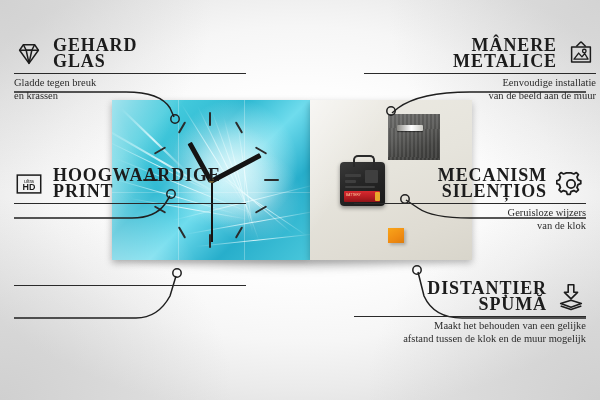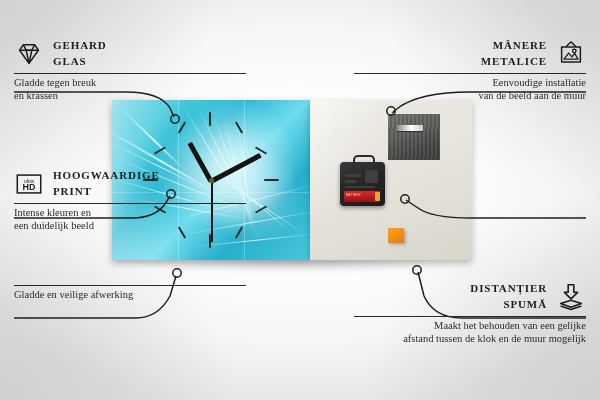--- a/index.html
+++ b/index.html
@@ -103,36 +103,36 @@
     background:radial-gradient(ellipse at 50% 0%, rgba(90,90,90,.30) 0%, rgba(120,120,120,0) 72%);
     filter:blur(2px);
   }
 
   
   .feature{position:absolute;width:232px;}
   .f-head{display:flex;align-items:center;gap:9px;}
   .f-head.right{flex-direction:row-reverse;}
   .f-title{
     font-family:"Liberation Serif",serif;font-weight:700;
-    font-size:11px;line-height:15.5px;letter-spacing:.9px;color:#1c1c1c;
+    font-size:18px;line-height:15.5px;letter-spacing:.9px;color:#1c1c1c;
     text-transform:uppercase;white-space:pre-line;
   }
   .f-icon{width:30px;height:30px;flex:0 0 30px;display:block;}
   .f-rule{height:1.2px;background:#2a2a2a;margin-top:4px;}
   .f-desc{
     font-family:"Liberation Serif",serif;font-size:10.5px;line-height:12.6px;
     color:#2b2b2b;margin-top:3px;white-space:pre-line;
   }
   .align-right{text-align:right;}
   .align-left{text-align:left;}
 
   #f-gehard{left:14px;top:38px;}
   #f-print{left:14px;top:168px;}
   #f-randen{left:14px;top:281px;}
-  #f-manere{left:354px;top:38px;width:232px;}
+  #f-manere{left:364px;top:38px;width:232px;}
   #f-mecanism{left:354px;top:168px;width:232px;}
   #f-distantier{left:354px;top:281px;width:232px;}
 </style>
 </head>
 <body>
 
 <div id="stage">
   <div class="corner-shade cs-tl"></div>
   <div class="corner-shade cs-tr"></div>
   <div class="corner-shade cs-bl"></div>
@@ -251,47 +251,59 @@
         <svg viewBox="0 0 32 32" width="30" height="30">
           <rect x="3.5" y="6.5" width="25" height="19" fill="none" stroke="#1c1c1c" stroke-width="1.6"></rect>
           <text x="16" y="14.6" text-anchor="middle" font-family="Liberation Sans, sans-serif" font-size="5.4" fill="#1c1c1c">ultra</text>
           <text x="16" y="22.6" text-anchor="middle" font-family="Liberation Sans, sans-serif" font-size="9.5" font-weight="bold" fill="#1c1c1c">HD</text>
         </svg>
       </span>
       <span class="f-title align-left">HOOGWAARDIGE
 PRINT</span>
     </div>
     <div class="f-rule"></div>
-    <div class="f-desc align-left">Intense kleuren en
-een duidelijk beeld</div>
   </div>
 
   <div class="feature" id="f-randen">
     <div class="f-rule"></div>
-    <div class="f-desc align-left">Gladde en veilige afwerking</div>
   </div>
 
   <div class="feature" id="f-manere">
     <div class="f-head right">
       <span class="f-icon">
         <svg viewBox="0 0 32 32" width="30" height="30" fill="none" stroke="#1c1c1c" stroke-width="1.6" stroke-linejoin="round">
           <path d="M16 3 L11 8 M16 3 L21 8"></path>
           <rect x="6" y="8.5" width="20" height="16" stroke-width="1.6"></rect>
           <path d="M8.5 21.5 L13.5 15 L17 19 L20 15.5 L23.5 21.5 Z" stroke-width="1.4"></path>
           <circle cx="19.5" cy="12.8" r="1.9" stroke-width="1.4"></circle>
         </svg>
       </span>
       <span class="f-title align-right">MÂNERE
 METALICE</span>
     </div>
     <div class="f-rule"></div>
     <div class="f-desc align-right">Eenvoudige installatie
 van de beeld aan de muur</div>
   </div>
 
+  <div class="feature" id="f-mecanism">
+    <div class="f-head right">
+      <span class="f-icon">
+        <svg viewBox="0 0 32 32" width="30" height="30" fill="none" stroke="#1c1c1c" stroke-width="1.9" stroke-linejoin="round">
+          <path d="M16 4.2 l3.1 1.1 2.6-1.5 2.2 2.2 -1.5 2.6 1.1 3.1 2.9 .9 v3.1 l-2.9 .9 -1.1 3.1 1.5 2.6 -2.2 2.2 -2.6-1.5 -3.1 1.1 -.9 2.9 h-3.1 l-.9-2.9 -3.1-1.1 -2.6 1.5 -2.2-2.2 1.5-2.6 -1.1-3.1 -2.9-.9 v-3.1 l2.9-.9 1.1-3.1 -1.5-2.6 2.2-2.2 2.6 1.5 3.1-1.1 Z"></path>
+          <circle cx="16" cy="16" r="4.4"></circle>
+        </svg>
+      </span>
+      <span class="f-title align-right">MECANISM
+SILENȚIOS</span>
+    </div>
+    <div class="f-rule"></div>
+    <div class="f-desc align-right">Geruisloze wijzers
+van de klok</div>
+  </div>
 
   <div class="feature" id="f-distantier">
     <div class="f-head right">
       <span class="f-icon">
         <svg viewBox="0 0 32 32" width="30" height="30" fill="none" stroke="#1c1c1c" stroke-width="1.7" stroke-linejoin="round">
           <path d="M13 3 h6 v8 h4 l-7 7 -7-7 h4 Z"></path>
           <path d="M16 19.5 L27 23 L16 27 L5 23 Z"></path>
           <path d="M5 25.5 L16 29.4 L27 25.5"></path>
         </svg>
       </span>

